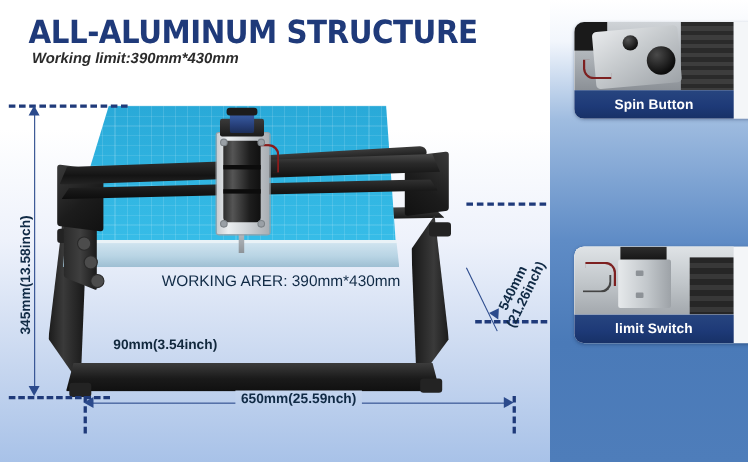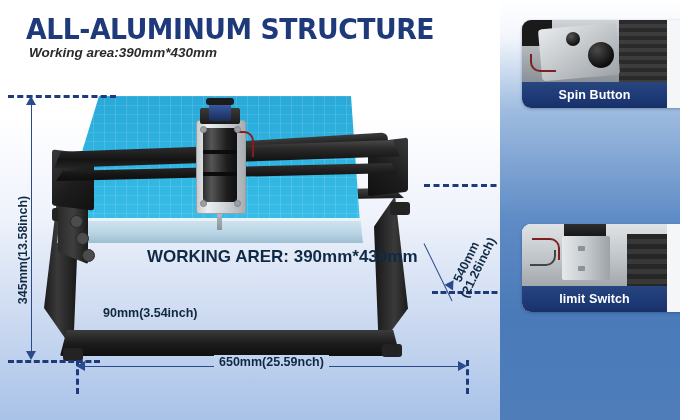--- a/index.html
+++ b/index.html
@@ -73,22 +73,22 @@
   .table-front-hi {
     position: absolute;
     left: 57px; top: 218px;
     width: 306px; height: 4px;
     background: #e9f2f7;
     clip-path: polygon(1% 0%, 99% 0%, 99.5% 100%, 0.5% 100%);
   }
   .table-label {
     position: absolute;
     left: 147px; top: 247px;
-    font-size: 17px;
-    font-weight: bold;
+    font-size: 14px;
+    font-weight: normal;
     color: #102a45;
     white-space: nowrap;
   }
   .band-label {
     position: absolute;
     left: 103px; top: 306px;
     font-size: 12.5px;
     font-weight: bold;
     color: #11283d;
     white-space: nowrap;
@@ -449,21 +449,21 @@
     border-top:2px solid #cdd1d4; border-right:2px solid #cdd1d4; border-radius:0 12px 0 0; }
 </style>
 </head>
 <body>
 
 <div id="page">
 
   <div id="main-area">
 
     <div id="page-title">ALL-ALUMINUM STRUCTURE</div>
-    <div id="page-subtitle">Working area:390mm*430mm</div>
+    <div id="page-subtitle">Working limit:390mm*430mm</div>
 
     <div>
 
       <div class="beam-rear"></div>
       <div class="rail-left"></div>
       <div class="rail-right"></div>
 
       <div class="table-top">
         <div class="table-grid"></div>
       </div>

